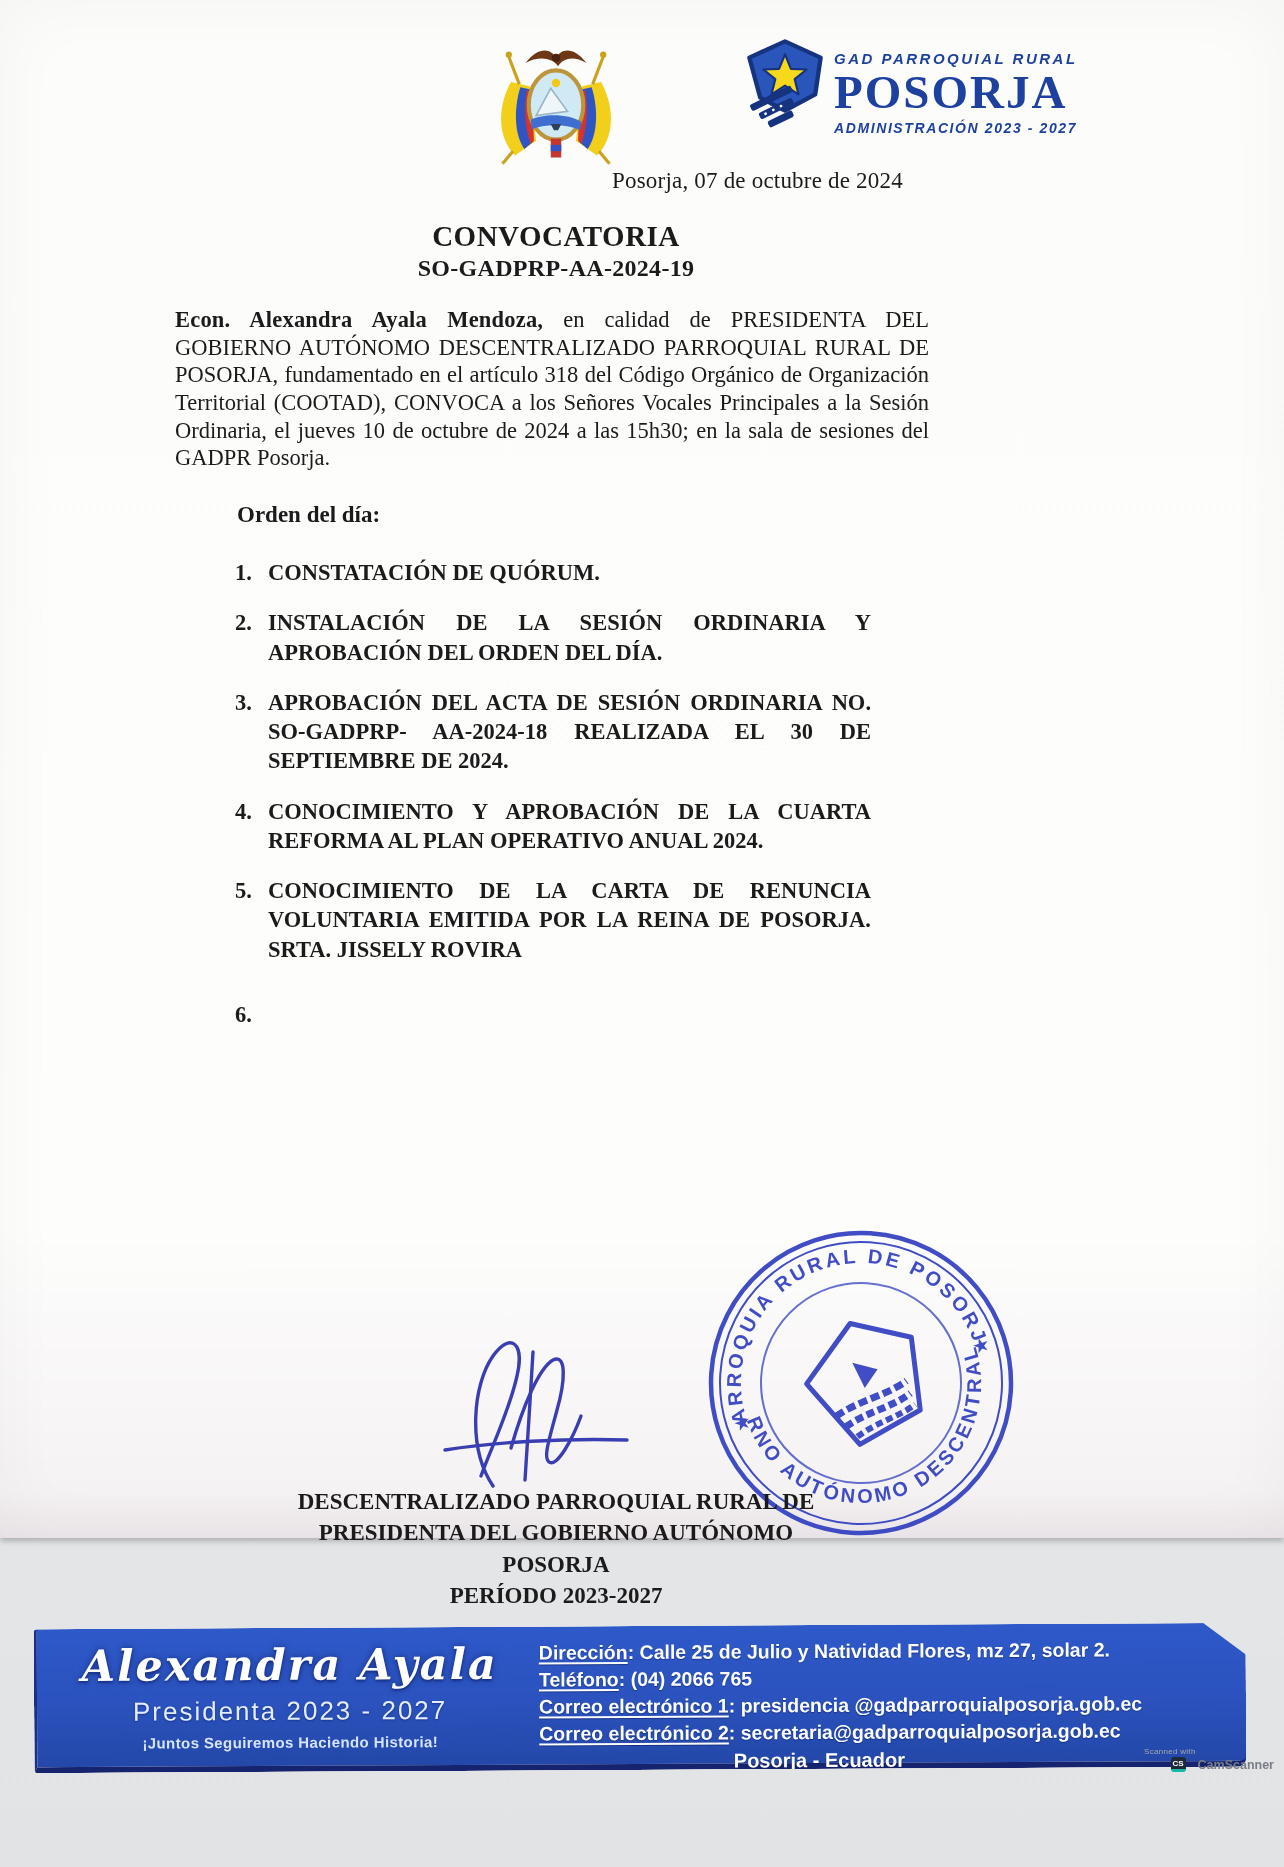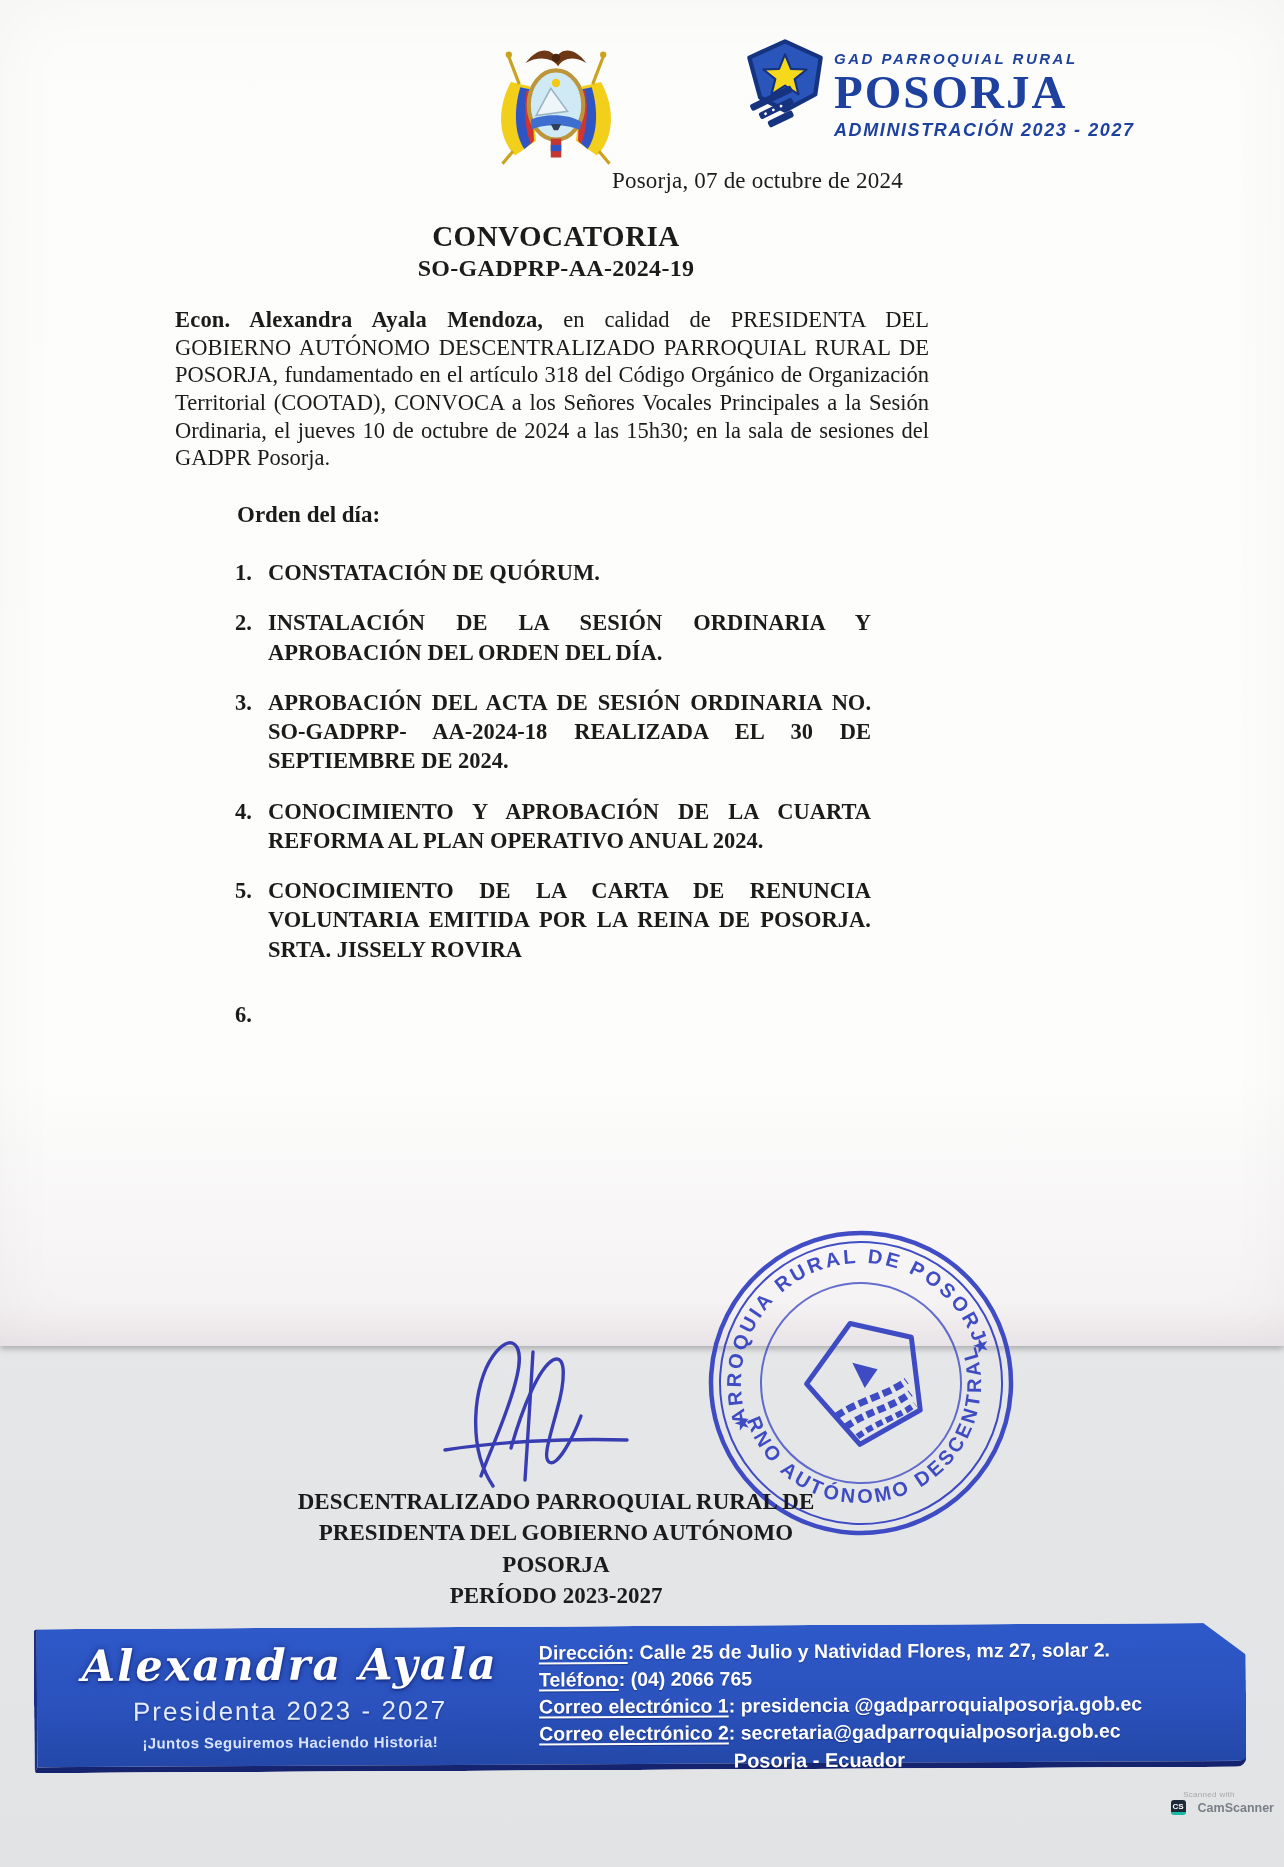--- a/index.html
+++ b/index.html
@@ -4,36 +4,36 @@
 <style>
   * { box-sizing: border-box; }
   html,body { margin:0; padding:0; }
   body {
     width:1284px; height:1867px; position:relative; overflow:hidden;
     background: linear-gradient(180deg,#ededee 0%, #e7e8ea 60%, #e2e3e5 100%);
     font-family: "Liberation Serif", serif;
     color:#1b1b1b;
   }
   .page {
-    position:absolute; left:0; top:0; width:1284px; height:1346px;
+    position:absolute; left:0; top:0; width:1284px; height:1538px;
     background: linear-gradient(180deg,#fcfcfb 0%, #fdfdfc 80%, #f5f2f3 97%, #ece7ea 100%);
     box-shadow: 0 3px 6px rgba(0,0,0,.25), inset 0 0 70px rgba(0,0,0,.035);
   }
 
   
   .coat { position:absolute; left:486px; top:40px; width:140px; height:128px; }
   .brand { position:absolute; left:742px; top:36px; width:310px; height:122px; display:flex; }
   .brand-shield { width:86px; height:108px; flex:0 0 auto; }
   .brand-text { padding-top:14px; margin-left:6px; color:#1e419f; }
   .brand-line1 { font-family:"Liberation Sans",sans-serif; font-weight:bold; font-style:italic;
                  font-size:15px; letter-spacing:2.5px; white-space:nowrap; }
   .brand-name  { font-family:"Liberation Serif",serif; font-weight:bold; font-size:47px;
                  line-height:1.0; letter-spacing:2px; margin-top:2px; }
   .brand-line3 { font-family:"Liberation Sans",sans-serif; font-weight:bold; font-style:italic;
-                 font-size:18px; letter-spacing:1.6px; margin-top:4px; white-space:nowrap; }
+                 font-size:14px; letter-spacing:1.6px; margin-top:4px; white-space:nowrap; }
 
   
   .date-line { position:absolute; left:612px; top:168px; font-size:23px; letter-spacing:.2px; }
   .content { position:absolute; left:175px; top:220px; width:762px; }
   .title { text-align:center; font-weight:bold; font-size:29px; letter-spacing:.5px; margin:0; }
   .reference { text-align:center; font-weight:bold; font-size:24px; letter-spacing:.3px; margin:2px 0 0 0; }
   .intro { margin:24px 8px 0 0; font-size:22.5px; line-height:1.23; text-align:justify; }
   .intro strong { letter-spacing:.2px; }
   .agenda-head { margin:30px 0 0 62px; font-weight:bold; font-size:23px; }
   ol.agenda { list-style:none; margin:30px 66px 0 0; padding:0; }
@@ -65,22 +65,22 @@
                  text-shadow:0 0 6px rgba(15,32,110,.75), 0 2px 2px rgba(15,32,110,.5); }
   .footer-role { margin-top:6px; font-size:26px; letter-spacing:2px; color:#e4ecff;
                  text-shadow:0 1px 2px rgba(15,32,110,.6); }
   .footer-slogan { margin-top:7px; font-size:15px; font-weight:bold; color:#d7e3ff; letter-spacing:.4px; }
   .footer-right { position:absolute; left:502px; top:13px; width:700px; font-size:19.5px;
                   font-weight:bold; line-height:27px; text-shadow:0 1px 1px rgba(10,25,90,.5); }
   .footer-right .lbl { text-decoration:underline; text-decoration-thickness:2px; text-underline-offset:3px; }
   .footer-location { text-align:center; width:560px; font-size:20px; margin-top:1px; }
 
   
-  .camscanner { position:absolute; right:10px; top:1790px; width:130px;
-                font-family:"Liberation Sans",sans-serif; text-align:center; }
+  .camscanner { position:absolute; right:10px; top:1747px; width:130px;
+                font-family:"Liberation Sans",sans-serif; text-align:left; }
   .scanned-with { font-size:8px; color:#a8a8a8; letter-spacing:.3px; }
   .cs-row { display:flex; align-items:center; justify-content:flex-end; gap:12px; margin-top:1px; }
   .cs-icon { width:15px; height:15px; background:#1e2a38; color:#fff; font-size:8px; font-weight:bold;
              display:flex; align-items:center; justify-content:center; border-radius:3px;
              border-bottom:3px solid #17b8a6; }
   .cs-name { font-size:12.5px; font-weight:bold; color:#7a7f87; }
 </style>
 </head>
 <body>
 

